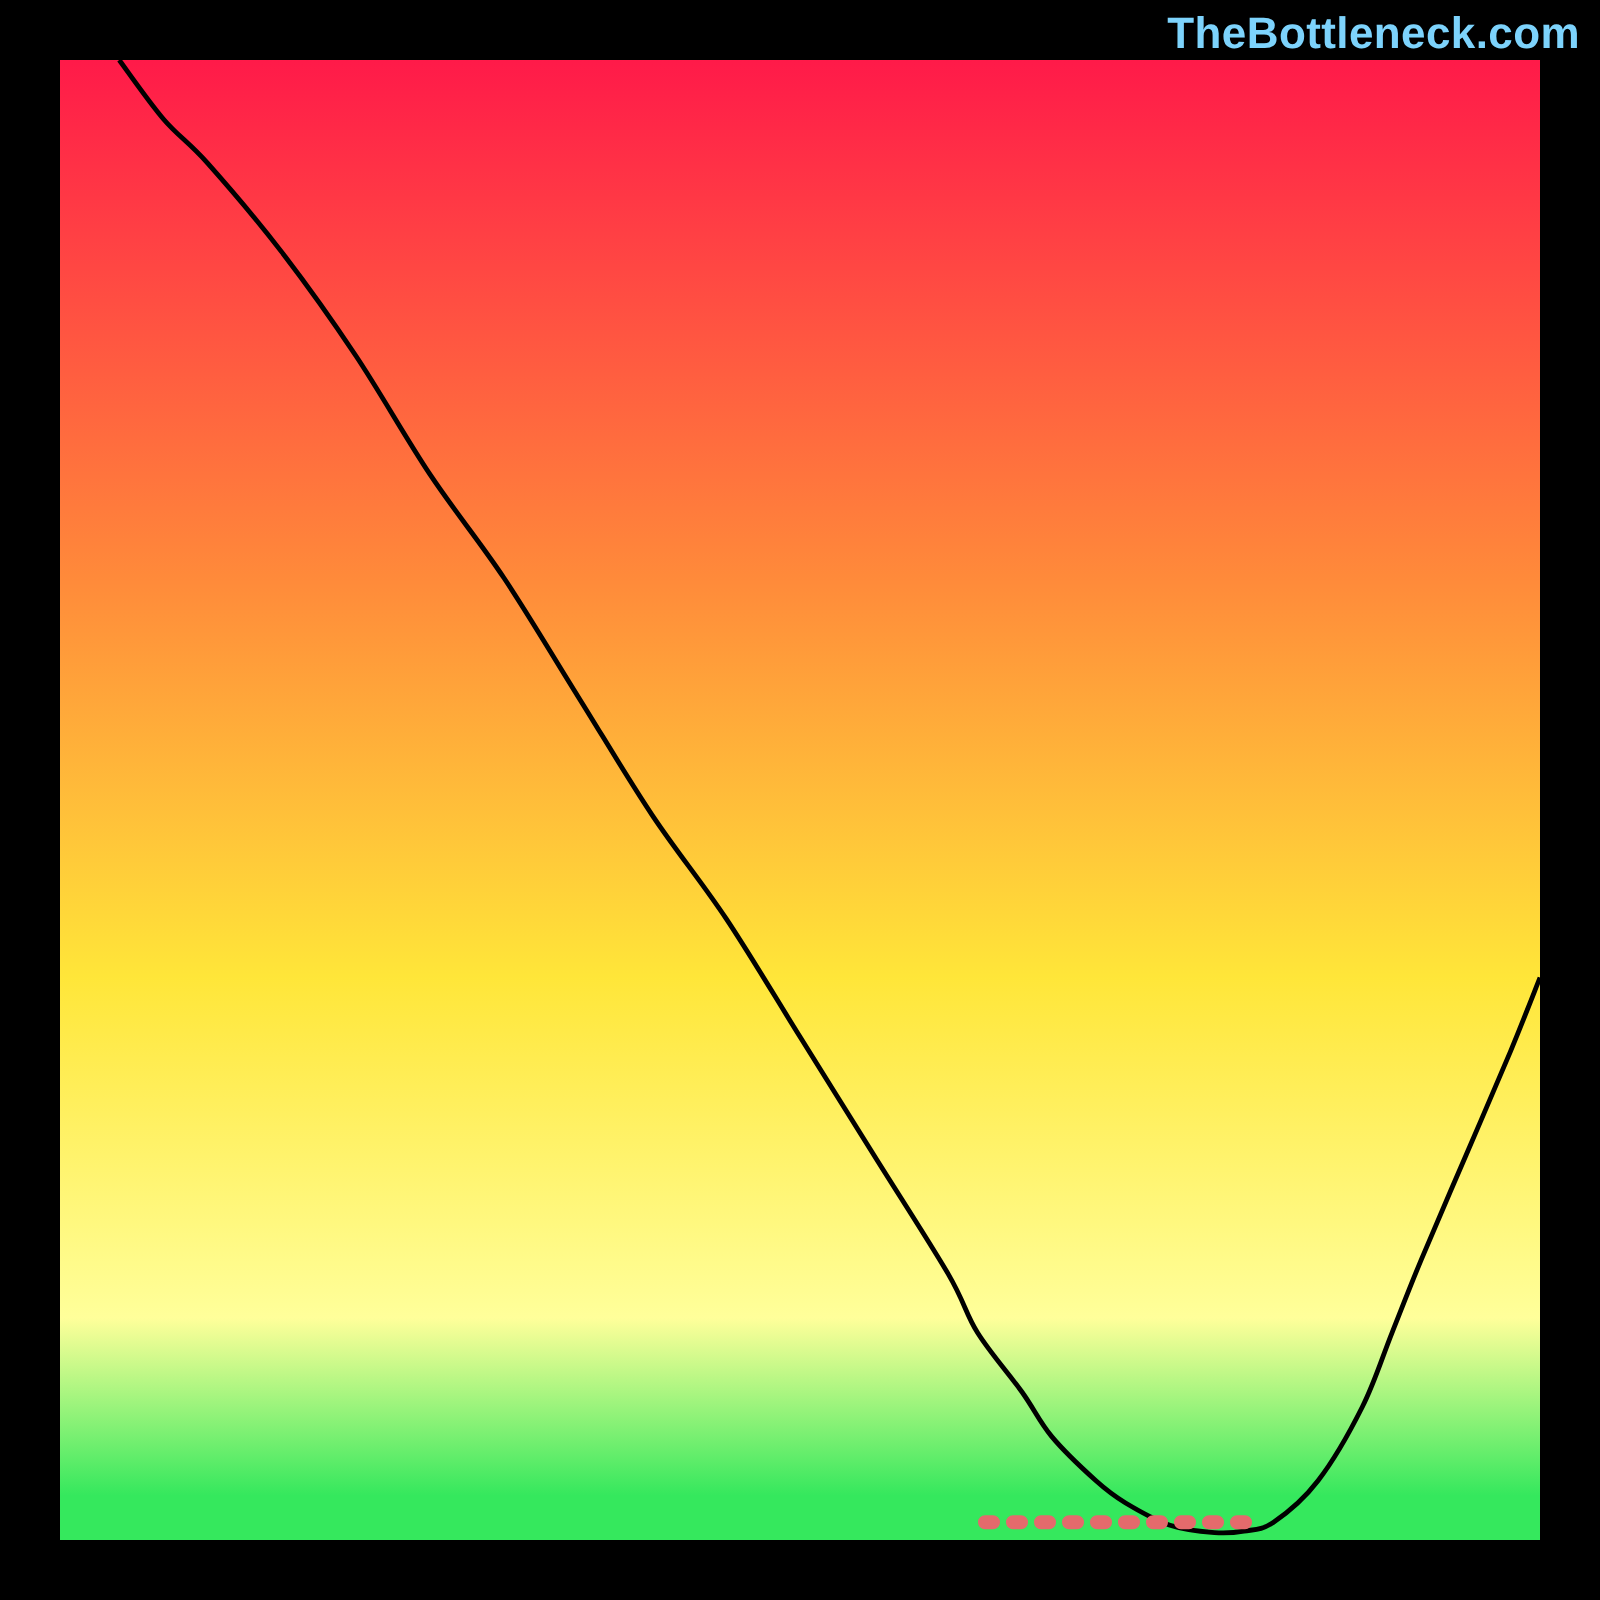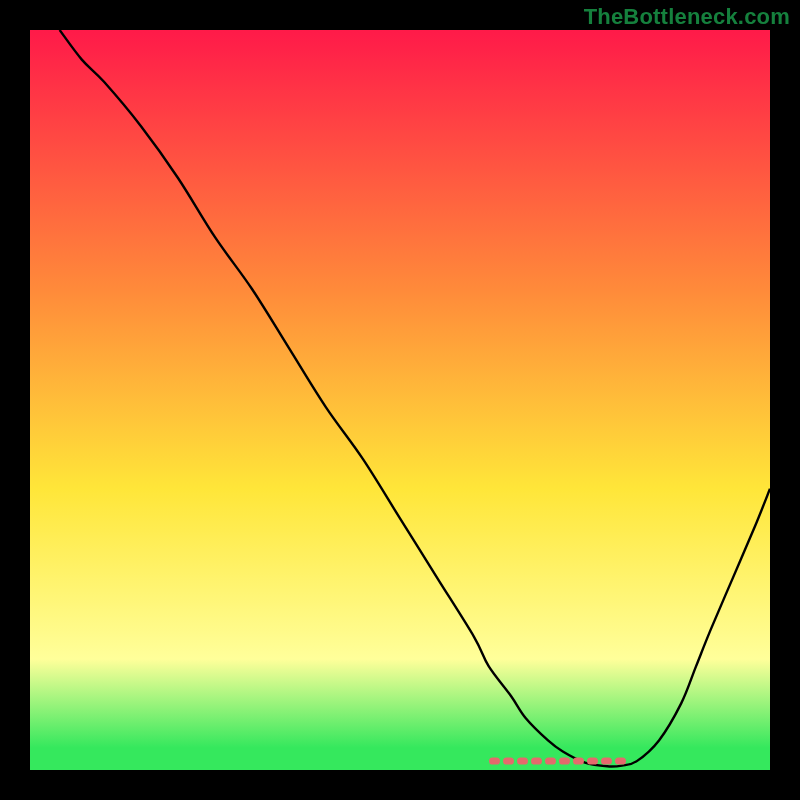--- a/index.html
+++ b/index.html
@@ -14,21 +14,21 @@
   .frame {
     position: relative;
     width: 800px;
     height: 800px;
     background: #000;
   }
   .watermark {
     position: absolute;
     top: 4px;
     right: 10px;
-    color: #15803d;
+    color: #7dd3fc;
     font-size: 22px;
     font-weight: 600;
     letter-spacing: 0.2px;
     z-index: 30;
   }
   .plot-wrap {
     position: absolute;
     left: 30px;
     top: 30px;
     width: 740px;

